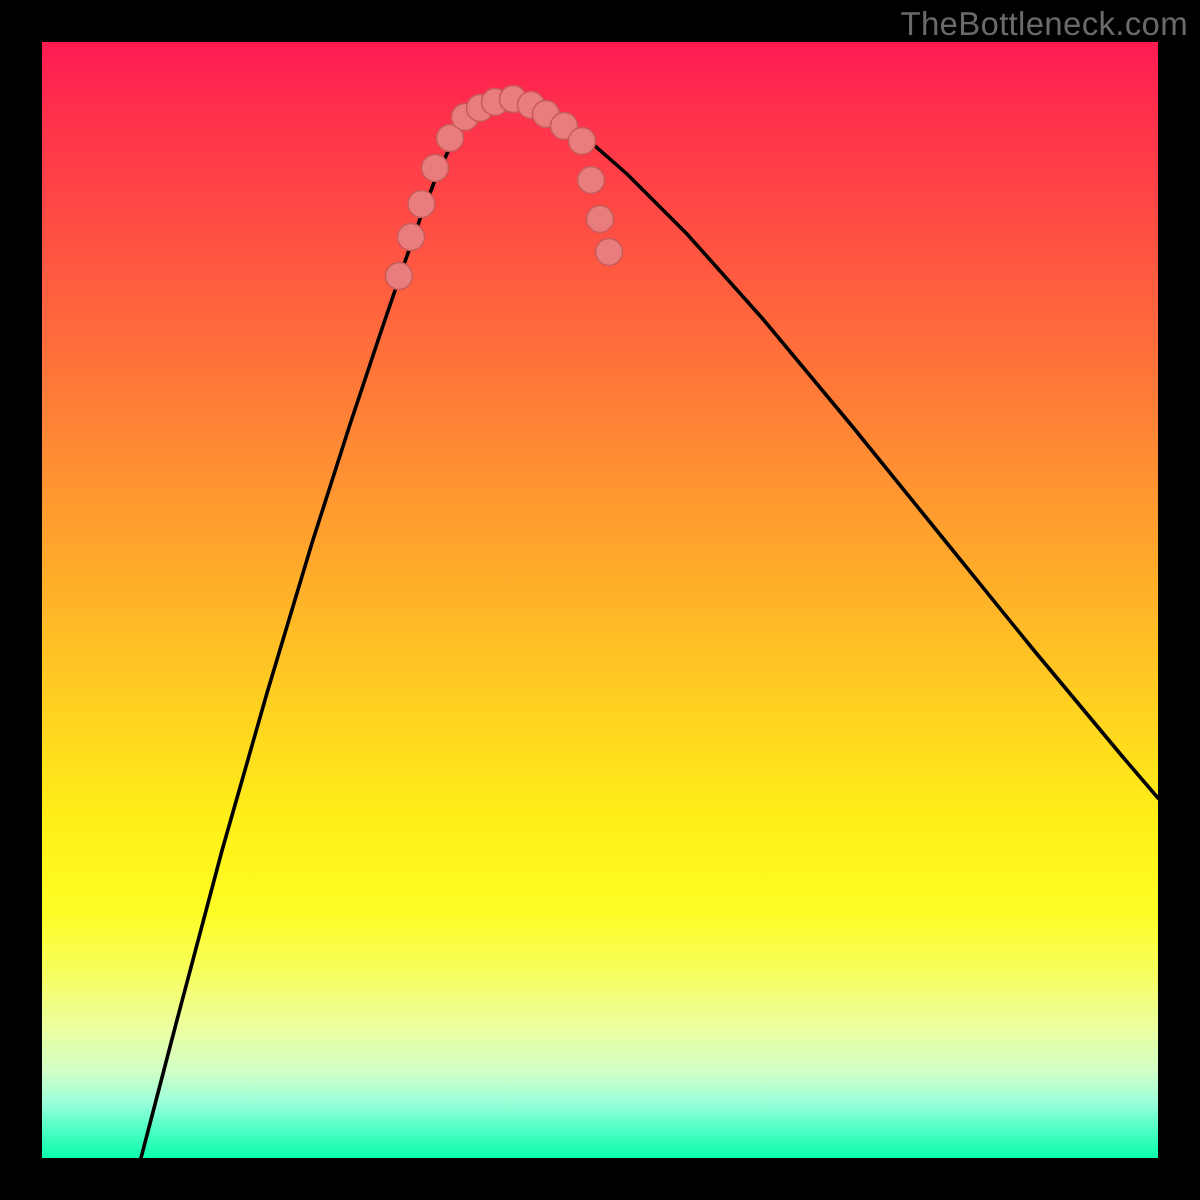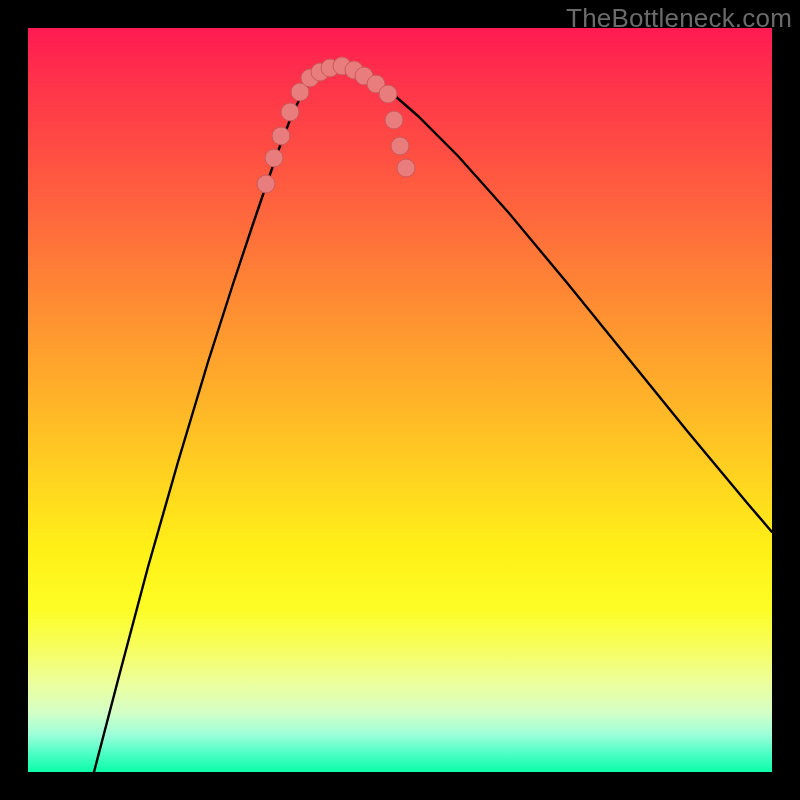--- a/index.html
+++ b/index.html
@@ -39,21 +39,21 @@
       #9dffda 95%,
       #4cfec5 97.5%,
       #0cfeaa 100%
     );
   }
   .watermark {
     position: absolute;
     top: 3px;
     right: 8px;
     color: #6a6a6a;
-    font-size: 26px;
+    font-size: 22px;
     font-weight: 500;
     letter-spacing: 0.2px;
     user-select: none;
   }
   svg.curve {
     position: absolute;
     left: 0;
     top: 0;
     width: 744px;
     height: 744px;

